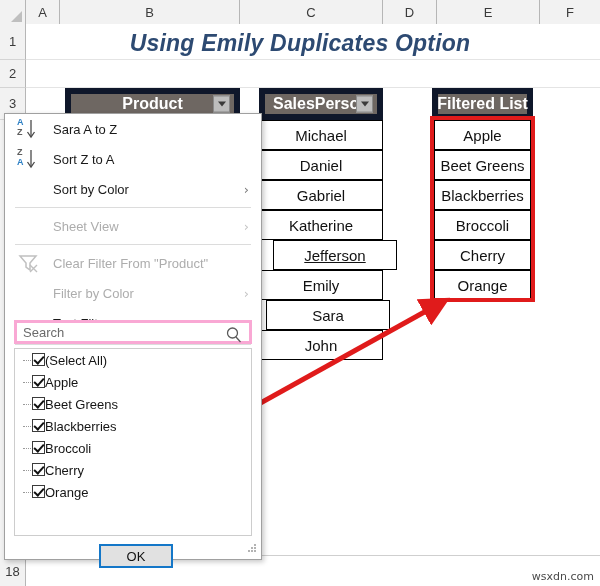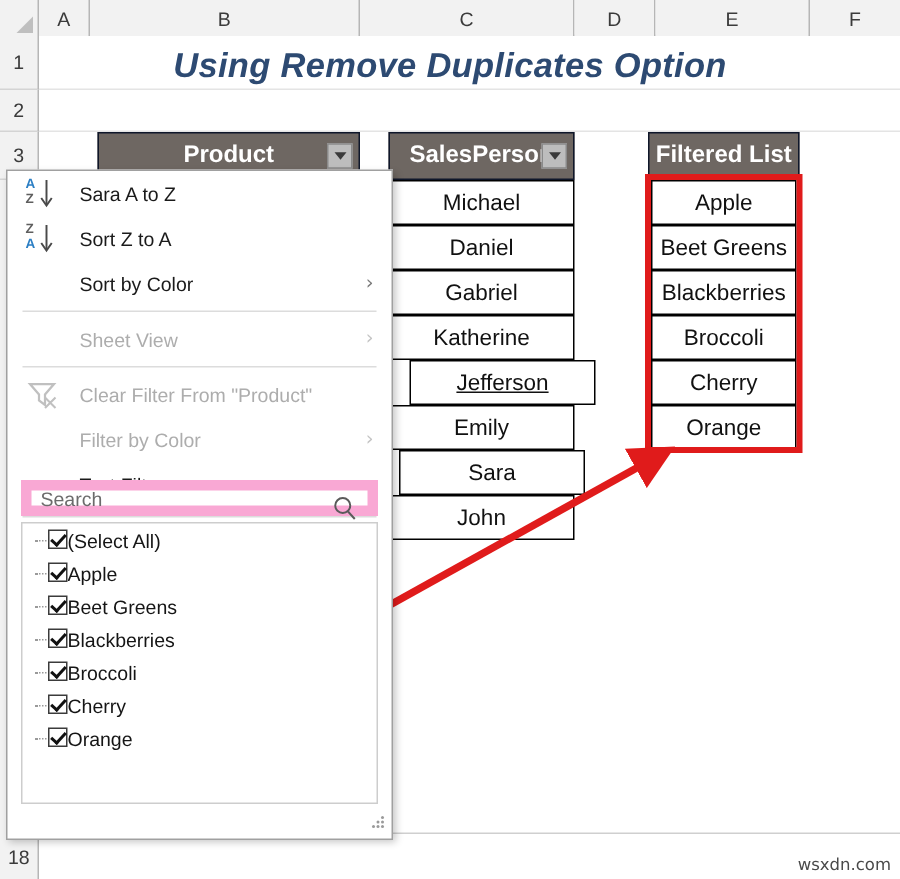--- a/index.html
+++ b/index.html
@@ -49,21 +49,21 @@
     position: absolute; left: 60px; top: 26px; width: 480px; height: 34px;
     display: flex; align-items: center; justify-content: center;
     font-size: 23px; font-weight: bold; font-style: italic;
     color: #2d4a72; letter-spacing: .2px; white-space: nowrap;
   }
 
   
   .tbl-head {
     position: absolute; height: 32px;
     background: #6e6762; color: #ffffff;
-    border: 1px solid #0f172a;
+    border: 6px solid #0f172a;
     display: flex; align-items: center; justify-content: center;
     font-size: 16px; font-weight: bold; white-space: nowrap;
   }
   .filt-btn {
     position: absolute; right: 4px; top: 50%; transform: translateY(-50%);
     width: 17px; height: 17px;
     background: #bdbdbd; border: 1px solid #8a8a8a;
     display: flex; align-items: center; justify-content: center;
   }
   .filt-btn i {
@@ -109,21 +109,21 @@
   .ico { position: absolute; left: 12px; top: 50%; transform: translateY(-50%); }
 
   
   .sortico { width: 26px; height: 22px; }
   .sortico .lz { position: absolute; left: 0; top: 0; font-size: 9px; font-weight: bold; line-height: 9px; }
   .sortico .lb { position: absolute; left: 0; top: 10px; font-size: 9px; font-weight: bold; line-height: 9px; }
 
   
   .search-wrap {
     position: absolute; left: 9px; top: 206px; width: 238px; height: 24px;
-    border: 7px solid #f9a8d4; background: #fff;
+    border: 3px solid #f9a8d4; background: #fff;
     display: flex; align-items: center; text-align: right;
   }
   .search-text { padding-left: 6px; font-size: 13px; color: #6b6b6b; }
   .search-ico { position: absolute; right: 6px; top: 3px; }
 
   
   .list-wrap {
     position: absolute; left: 9px; top: 234px; width: 238px; height: 188px;
     border: 1px solid #cdcdcd; background: #fff; overflow: hidden;
   }
@@ -200,21 +200,21 @@
     </div>
   <div class="row-head" style="top:120px;height:436px;border-bottom:none;"></div>
   <div class="row-head" style="top:556px;height:30px;border-bottom:none;">
       <span>18</span>
     </div>
 
   <div class="row-strip" style="top:24px;height:36px;"></div>
   <div class="row-strip" style="top:60px;height:28px;"></div>
   <div class="row-strip" style="top:552px;height:4px;border-bottom:1px solid #cfcfcf;"></div>
 
-  <div class="sheet-title">Using Remove Duplicates Option</div>
+  <div class="sheet-title">Using Emily Duplicates Option</div>
 
   <div class="tbl-head" style="left:65px;top:88px;width:175px;">
     <span>Product</span>
     <span class="filt-btn">
         <i></i>
       </span>
   </div>
   <div class="tbl-head" style="left:259px;top:88px;width:124px;">
     <span>SalesPerson</span>
     <span class="filt-btn">
@@ -390,20 +390,23 @@
             <span>Cherry</span>
           </div>
           <div class="list-item">
             <span class="tree-dash"></span>
             <span class="chk"></span>
             <span>Orange</span>
           </div>
         </div>
     </div>
 
+    <div class="dlg-btn primary" style="left:94px;top:430px;">
+      <span>OK</span>
+    </div>
 
     <span class="grip">
       <svg width="10" height="10">
         <circle cx="2" cy="8" r="1" fill="#9a9a9a"></circle>
         <circle cx="5" cy="8" r="1" fill="#9a9a9a"></circle>
         <circle cx="8" cy="8" r="1" fill="#9a9a9a"></circle>
         <circle cx="5" cy="5" r="1" fill="#9a9a9a"></circle>
         <circle cx="8" cy="5" r="1" fill="#9a9a9a"></circle>
         <circle cx="8" cy="2" r="1" fill="#9a9a9a"></circle>
       </svg>

